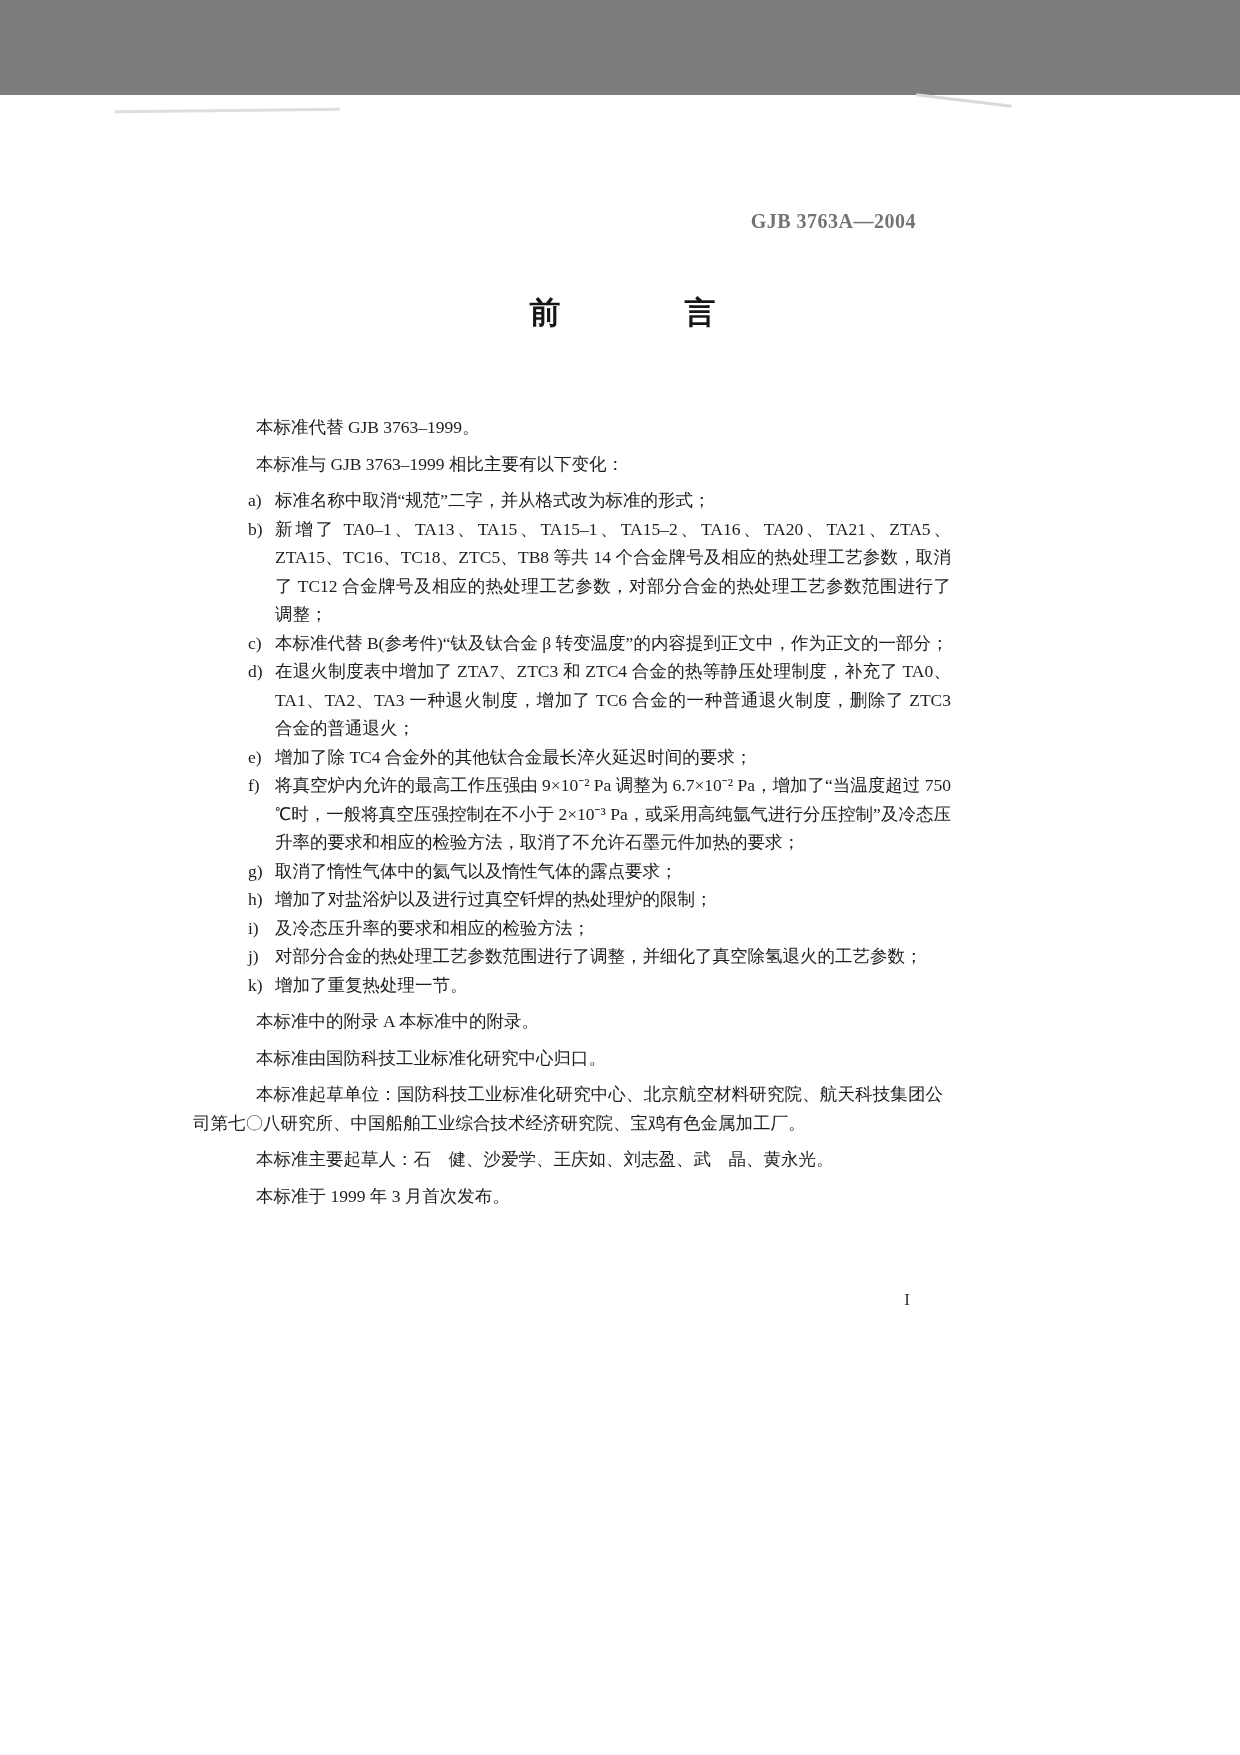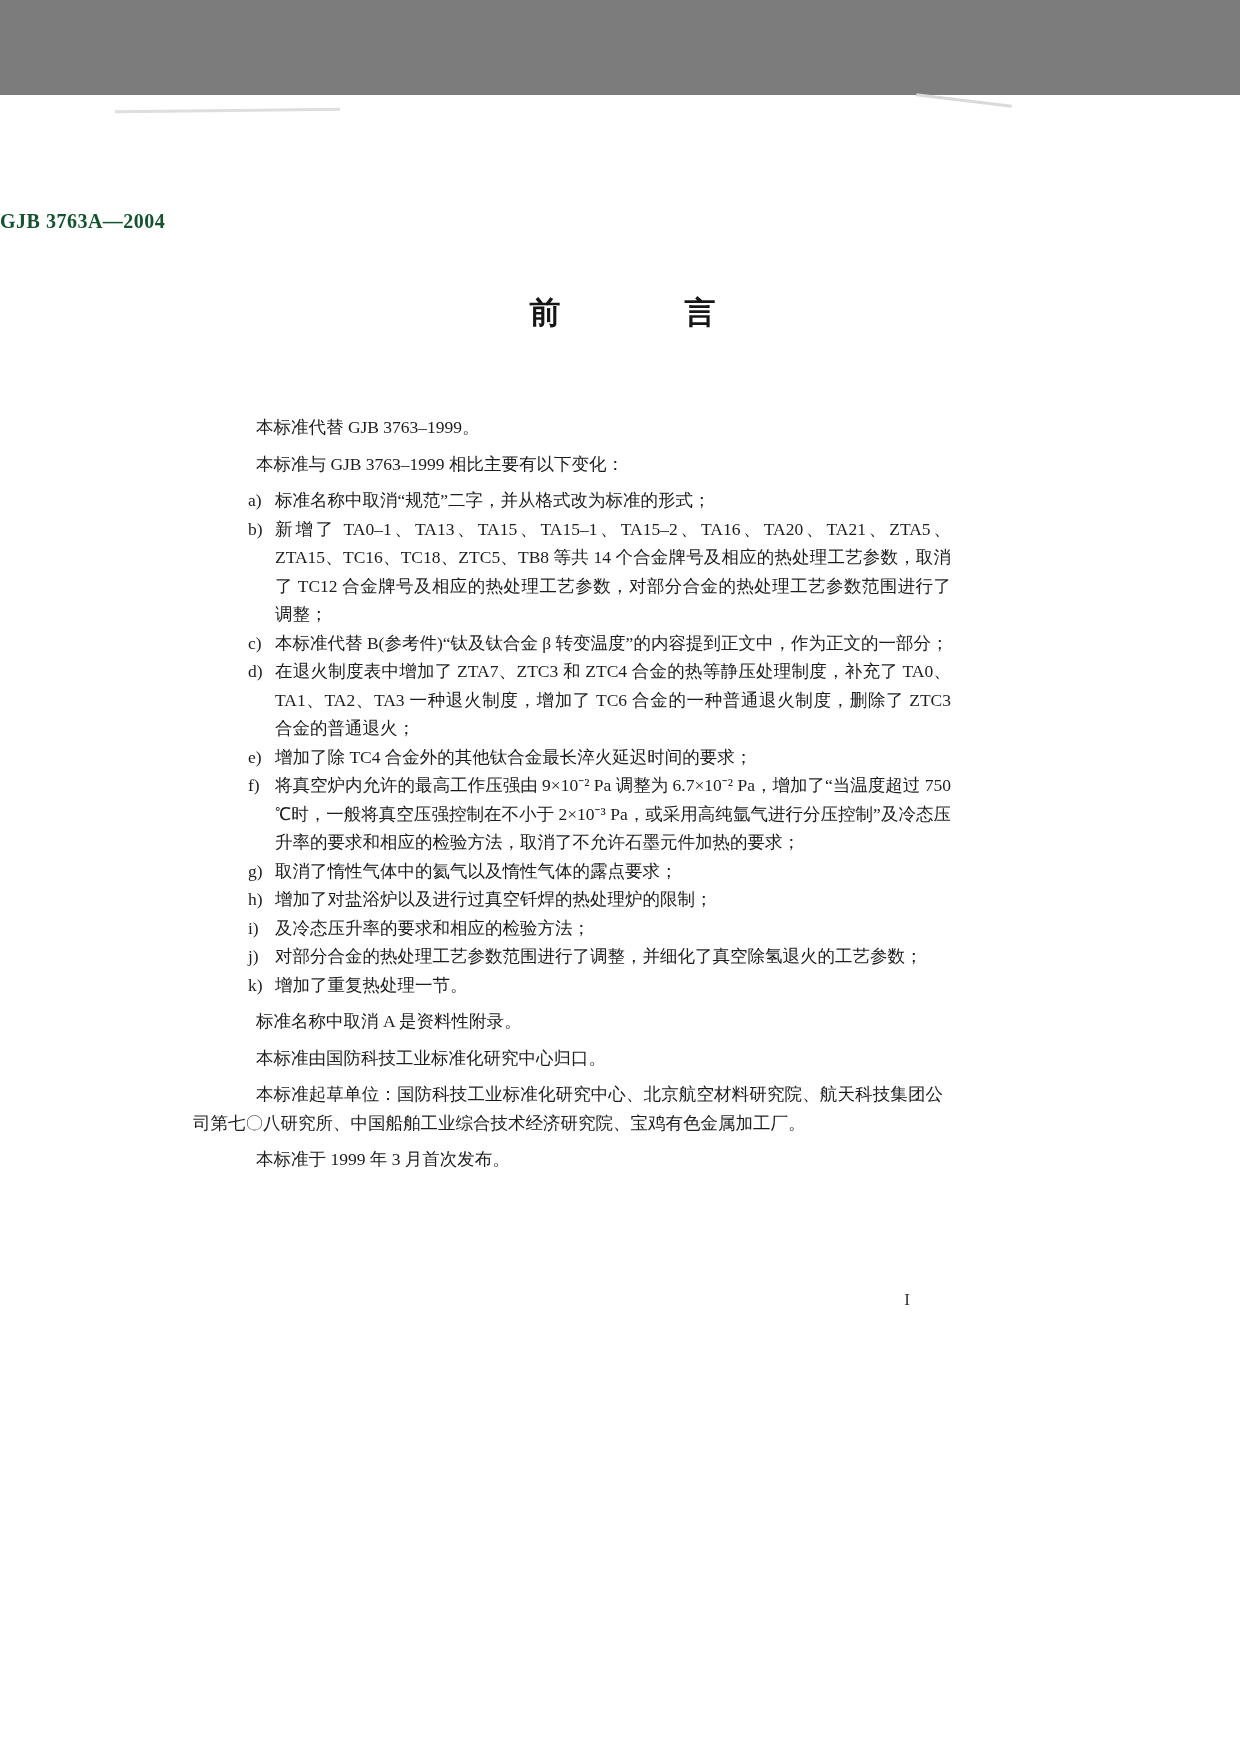--- a/index.html
+++ b/index.html
@@ -24,25 +24,25 @@
   }
   .scan-edge-right {
     position:absolute; left:916px; top:99px;
     width:96px; height:3px;
     background:#d9d9d9;
     transform:rotate(7deg);
   }
   .doc-number {
     position:absolute; left:0; top:210px;
     width:916px;
-    text-align:left;
+    text-align:right;
     font-size:20px;
     font-weight:bold;
     letter-spacing:0.5px;
-    color:#14532d;
+    color:#737373;
   }
   .page-title {
     position:absolute; left:0; top:292px;
     width:1245px;
     text-align:center;
     font-size:31px;
     font-weight:bold;
     color:#161616;
   }
   .body-block {
@@ -137,26 +137,27 @@
       </div>
 
       <div class="change-item">
         <span class="change-label">k)</span>
         <span class="change-text">增加了重复热处理一节。</span>
       </div>
     </div>
 
   <div>
 
-      <p class="para">标准名称中取消 A 是资料性附录。</p>
+      <p class="para">本标准中的附录 A 本标准中的附录。</p>
 
 
       <p class="para">本标准由国防科技工业标准化研究中心归口。</p>
 
       <p class="para">本标准起草单位：国防科技工业标准化研究中心、北京航空材料研究院、航天科技集团公司第七〇八研究所、中国船舶工业综合技术经济研究院、宝鸡有色金属加工厂。</p>
 
+      <p class="para">本标准主要起草人：石　健、沙爱学、王庆如、刘志盈、武　晶、黄永光。</p>
 
       <p class="para">本标准于 1999 年 3 月首次发布。</p>
     </div>
 
 </div>
 
 <div class="page-number">I</div>
 
 </body></html>

